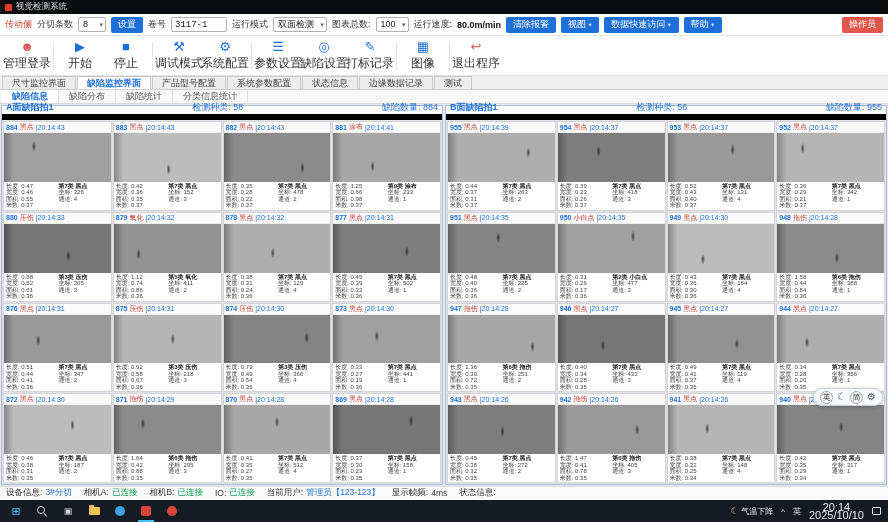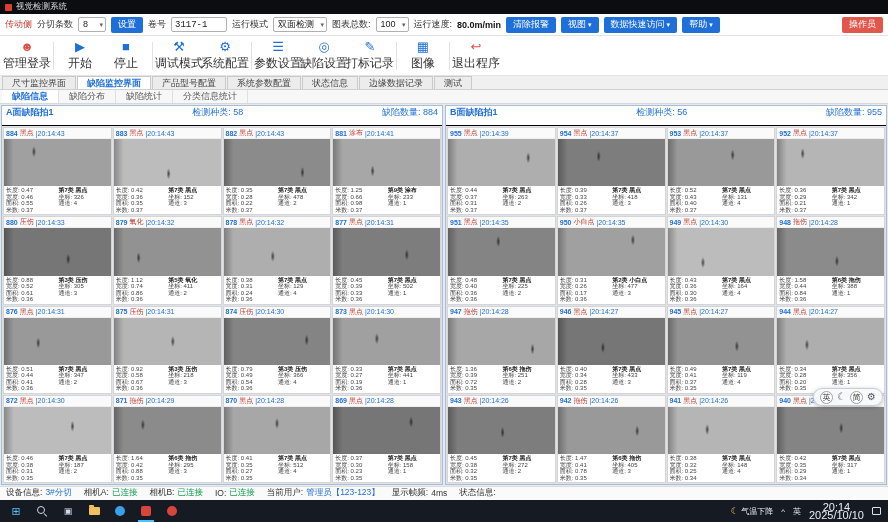--- a/index.html
+++ b/index.html
@@ -12,21 +12,21 @@
   .logo{width:7px;height:7px;background:#e23c2e;border-radius:1px;flex:none}
 
   
   .toolbar1{height:22px;flex:none;display:flex;align-items:center;gap:5px;padding:0 5px;border-bottom:1px solid #e3e3e3;font-size:9px;background:#fff;white-space:nowrap}
   .lbl{color:#333}
   .lbl.red{color:#c0392b}
   .lbl.bold{font-weight:bold;color:#111}
   .combo{position:relative;border:1px solid #b0b0b0;border-radius:2px;background:#fff;height:15px;line-height:13px;padding:0 12px 0 4px;font-size:9px;color:#222;min-width:28px}
   .combo::after{content:"▾";position:absolute;right:2px;top:0;font-size:7px;color:#666;line-height:14px}
   .tinput{border:1px solid #b0b0b0;border-radius:2px;height:15px;width:56px;font-size:9px;padding:0 3px;color:#222;font-family:Liberation Mono, monospace}
-  .btn{border:none;height:16px;border-radius:2px;font-size:9px;padding:0 7px;font-family:Liberation Sans, sans-serif;display:inline-flex;align-items:center;gap:2px;cursor:default}
+  .btn{border:none;height:16px;border-radius:2px;font-size:9px;padding:0 7px;font-family:Liberation Mono, monospace;display:inline-flex;align-items:center;gap:2px;cursor:default}
   .btn.blue{background:#1f6fd9;color:#fff}
   .btn.orange{background:#e2574c;color:#fff}
   .operator{margin-left:auto}
   .arr{font-size:7px}
 
   
   .toolbar2{height:40px;flex:none;display:flex;align-items:center;padding:0 4px;border-bottom:1px solid #e3e3e3;background:#fff}
   .action{width:46px;height:36px;display:flex;flex-direction:column;align-items:center;justify-content:center;gap:1px;border-radius:3px}
   .action .ic{font-size:13px;line-height:14px}
   .action .al{font-size:12px;color:#333;white-space:nowrap}
@@ -38,21 +38,21 @@
   .tab.active{background:#fff;color:#1f6fd9;font-weight:bold}
 
   
   .subtabs{height:14px;flex:none;display:flex;background:#f7f7f7;border-bottom:1px solid #d8d8d8;padding-left:2px}
   .stab{font-size:9px;line-height:13px;padding:0 10px;border-right:1px solid #e0e0e0;color:#555;white-space:nowrap}
   .stab.active{color:#1f6fd9;font-weight:bold;background:#fff}
 
   
   .panels{flex:1;display:flex;min-height:0;background:#e6e9ee;gap:2px;padding:1px}
   .panel{flex:1;display:flex;flex-direction:column;min-width:0;background:#fff;border:1px solid #a9bdd6}
-  .panel-header{height:20px;flex:none;display:flex;align-items:flex-start;font-size:9px;color:#1f6fd9;padding:0 4px;border-bottom:1px solid #000000}
+  .panel-header{height:14px;flex:none;display:flex;align-items:flex-end;font-size:9px;color:#1f6fd9;padding:0 4px;border-bottom:6px solid #000000}
   .ph-title{font-weight:bold}
   .ph-center{flex:1;text-align:center}
   .grid{flex:1;display:grid;grid-template-columns:repeat(4,1fr);grid-auto-rows:1fr;gap:1px;padding:1px;background:#dfe3e9;min-height:0}
 
   .card{display:flex;flex-direction:column;background:#fff;border:1px solid #d5d5d5;min-height:0;overflow:hidden}
   .card-head{height:11px;flex:none;display:flex;align-items:center;gap:2px;font-size:7px;padding:0 2px;background:#fafafa;border-bottom:1px solid #eee;white-space:nowrap;overflow:hidden}
   .ch-id{color:#1f6fd9;font-weight:bold}
   .ch-type{color:#c0392b}
   .ch-time{color:#1f6fd9}
   .card-img{flex:1;min-height:0;background:#9a9a9a}

